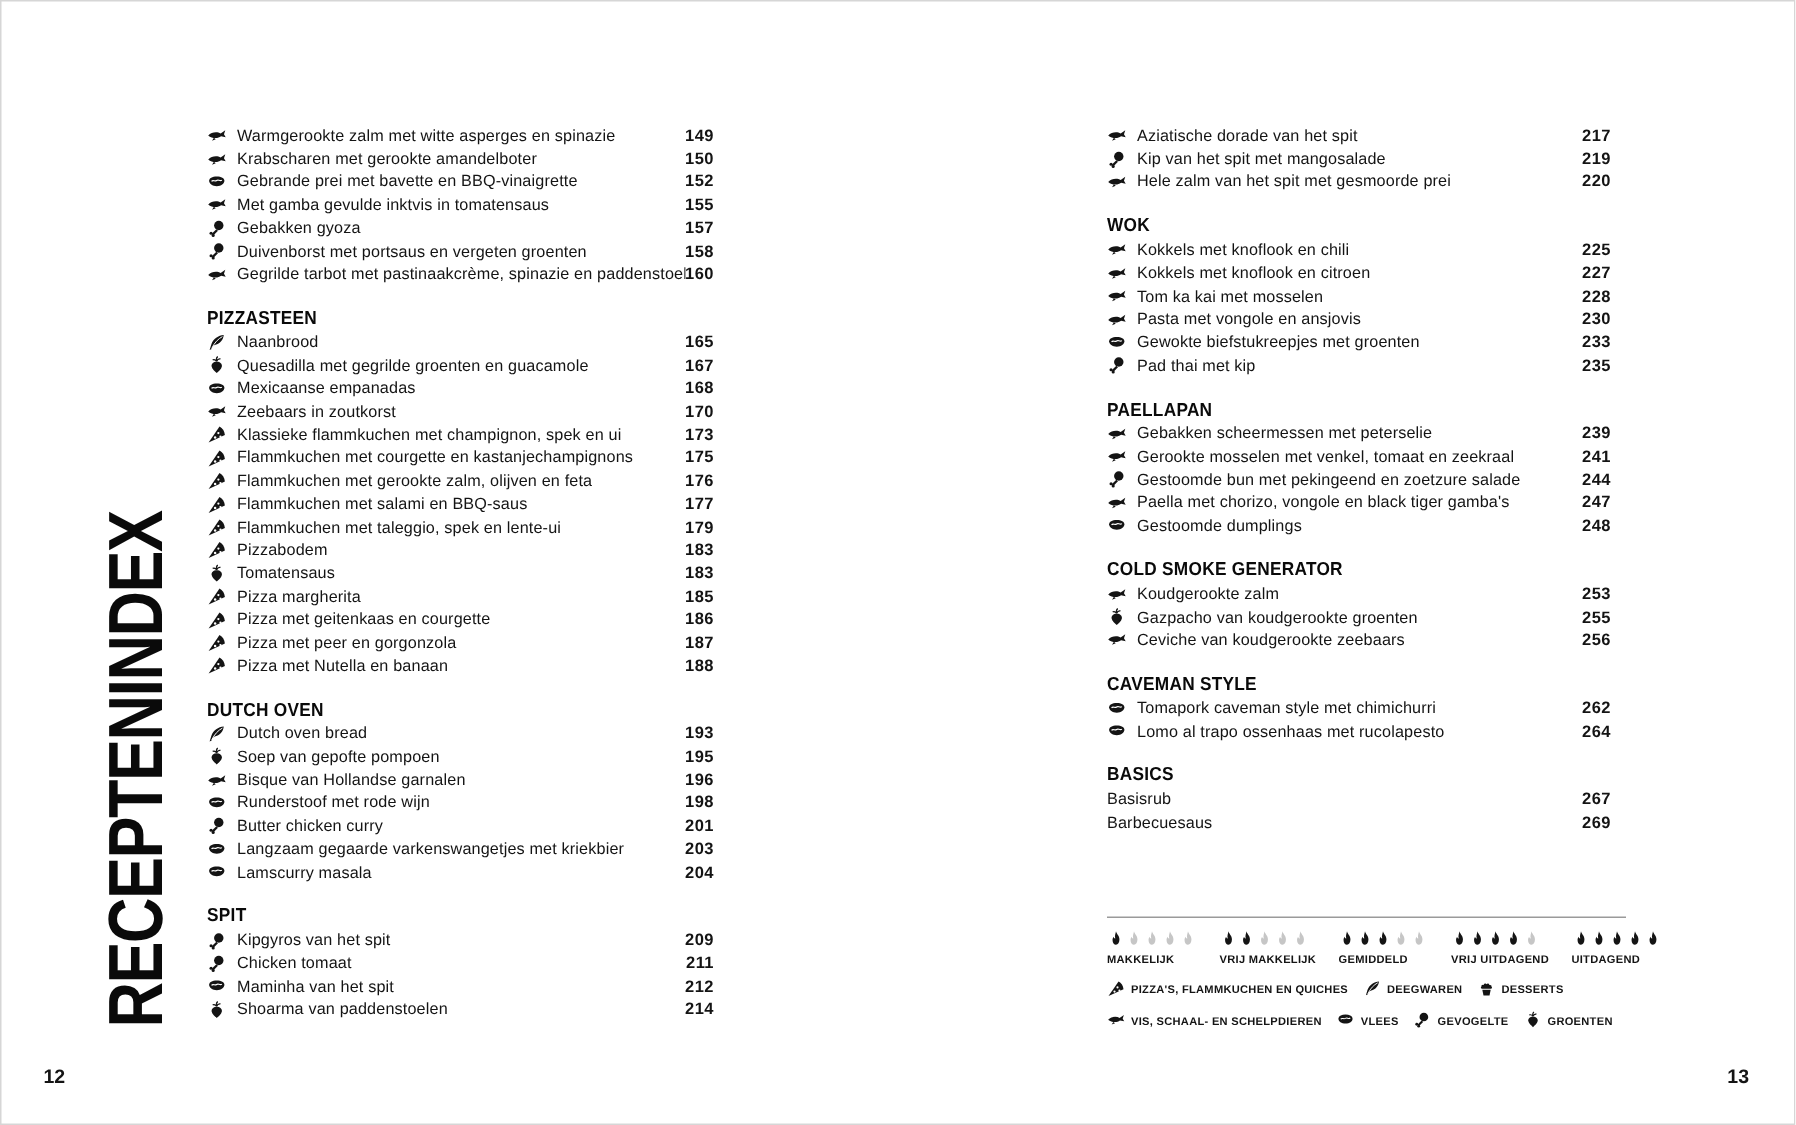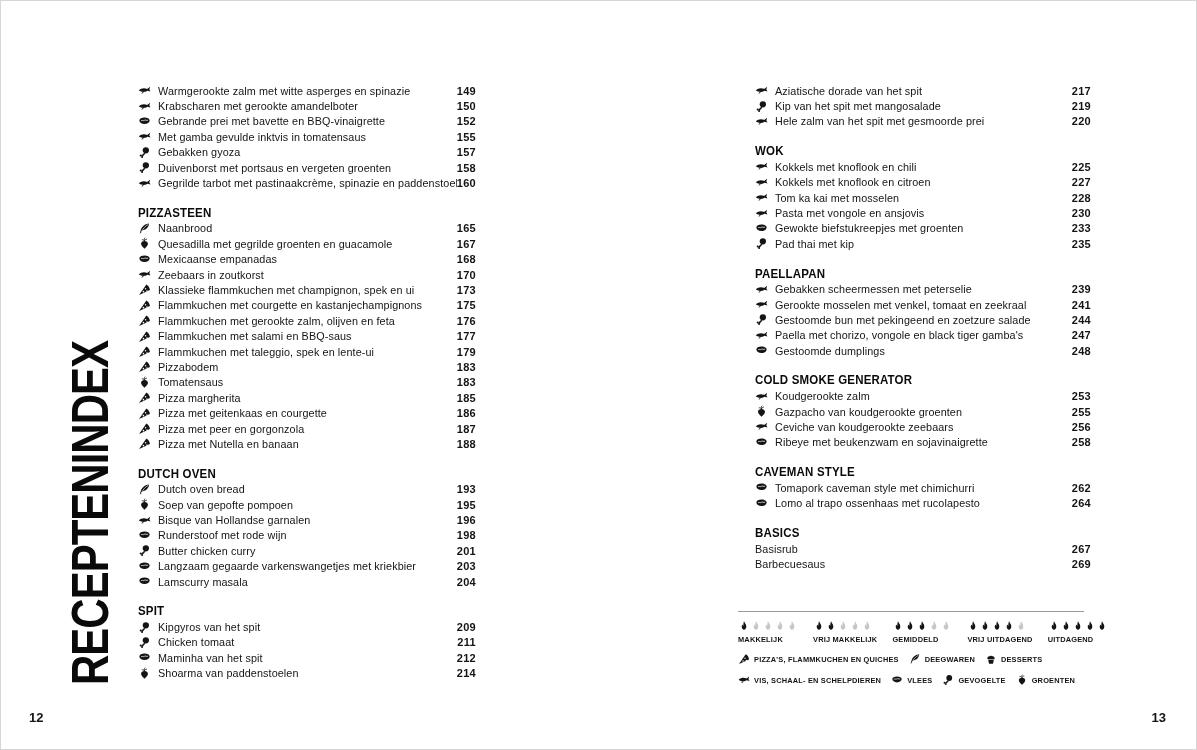--- a/index.html
+++ b/index.html
@@ -6,21 +6,21 @@
   body{font-family:"Liberation Sans","DejaVu Sans",sans-serif;color:#141414;}
   .spread{position:relative;width:1197px;height:750px;background:#fff;
           border:1px solid #d6d6d6;box-sizing:border-box;overflow:hidden;}
   
   .vtitle{position:absolute;left:64px;top:684px;transform-origin:0 0;
           transform:rotate(-90deg) scaleY(1.22);font-size:42px;font-weight:bold;
           letter-spacing:-1px;line-height:1;white-space:nowrap;color:#0a0a0a;}
   
   .col{position:absolute;top:82px;width:338px;}
   .col.left{left:137px;}
-  .col.right{left:754px;width:336px;}
+  .col.right{left:737px;width:336px;}
   .section{margin:0;}
   .section + .section{margin-top:12px;}
   .sec-head{display:inline-block;font-size:12.5px;font-weight:bold;
             letter-spacing:.2px;transform:scaleX(.92);transform-origin:0 50%;
             line-height:16px;white-space:nowrap;color:#0a0a0a;}
   .row{display:flex;align-items:center;height:15.4px;font-size:10.8px;}
   .row .ic{width:20px;flex:0 0 20px;display:flex;align-items:center;}
   .row .ic svg{width:13px;height:13px;display:block;}
   .row .t{flex:1;white-space:nowrap;overflow:hidden;letter-spacing:.1px;}
   .row .n{font-weight:bold;font-size:11px;letter-spacing:.3px;}
@@ -553,29 +553,20 @@
           <span class="n">255</span>
         </div><div class="row">
           <span class="ic">
             <svg viewBox="0 0 24 24">
               <path d="M1.5 11.6C5.5 7.3 12.6 6.6 16.8 9.2L22.5 5.2 20.9 10.2 23 13.8 17.3 12.6C13.2 15.9 6 15.4 1.5 11.6Z"></path>
               <path d="M8.5 14.6 6.2 18 10.8 16.3Z"></path>
             </svg>
           </span>
           <span class="t">Ceviche van koudgerookte zeebaars</span>
           <span class="n">256</span>
-        </div><div class="row">
-          <span class="ic">
-            <svg viewBox="0 0 24 24">
-              <path d="M12 4.8C6.4 4.8 2.6 7 2.6 10.2 2.6 13.8 6.6 16.8 12 16.8 17.4 16.8 21.4 13.8 21.4 10.2 21.4 7 17.6 4.8 12 4.8Z"></path>
-              <path style="fill:none;stroke:#fff;stroke-width:1.4" d="M5.6 10.8C7.5 8.6 9.6 11.5 11.8 9.8 14 8.1 15.7 11.3 18.4 9.4"></path>
-            </svg>
-          </span>
-          <span class="t">Ribeye met beukenzwam en sojavinaigrette</span>
-          <span class="n">258</span>
         </div></div>
       <div class="section"><div class="sec-head">CAVEMAN STYLE</div><div class="row">
           <span class="ic">
             <svg viewBox="0 0 24 24">
               <path d="M12 4.8C6.4 4.8 2.6 7 2.6 10.2 2.6 13.8 6.6 16.8 12 16.8 17.4 16.8 21.4 13.8 21.4 10.2 21.4 7 17.6 4.8 12 4.8Z"></path>
               <path style="fill:none;stroke:#fff;stroke-width:1.4" d="M5.6 10.8C7.5 8.6 9.6 11.5 11.8 9.8 14 8.1 15.7 11.3 18.4 9.4"></path>
             </svg>
           </span>
           <span class="t">Tomapork caveman style met chimichurri</span>
           <span class="n">262</span>

